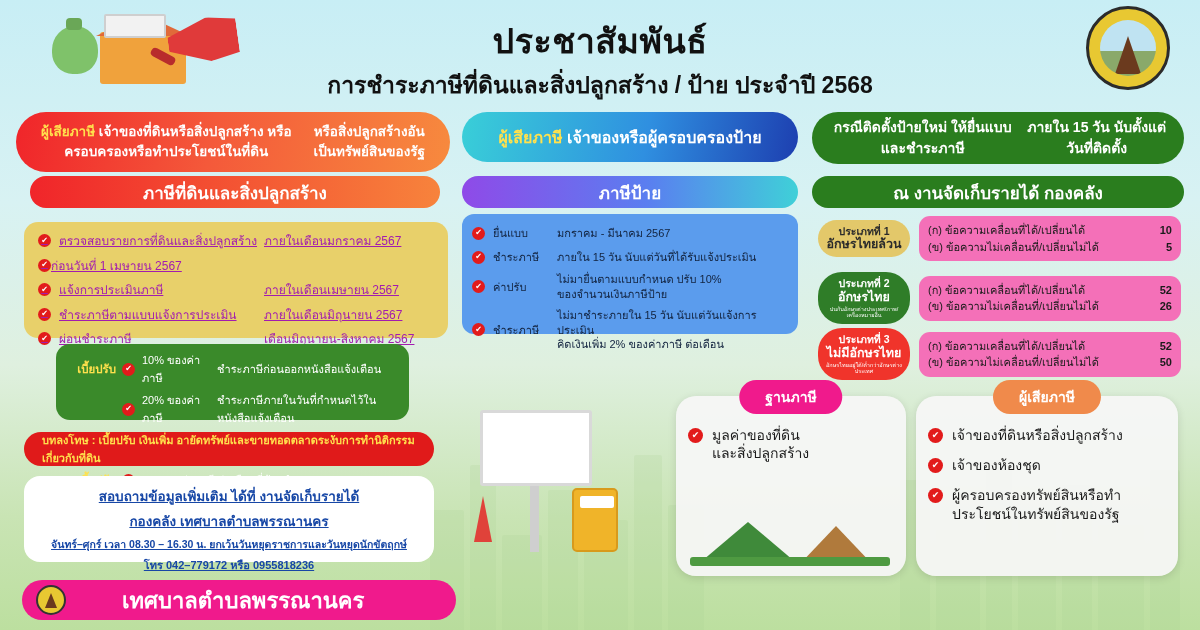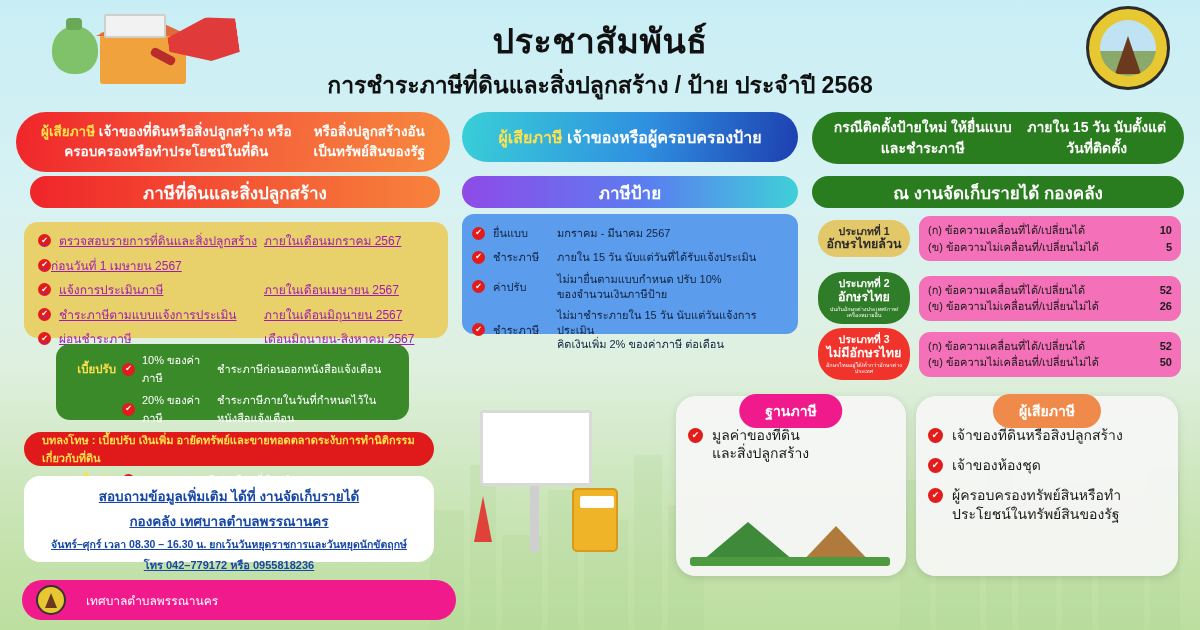--- a/index.html
+++ b/index.html
@@ -112,21 +112,21 @@
   #rate-1 .rate-cat{background:#e3c86a; color:#2b2b2b;}
   #rate-2{ left:818px; top:272px;}
   #rate-2 .rate-cat{background:#2f7d28;}
   #rate-3{ left:818px; top:328px;}
   #rate-3 .rate-cat{background:#f0342b;}
 
   
   .bcard{ position:absolute; background:rgba(246,246,246,.93); border-radius:20px;
     box-shadow:0 2px 8px rgba(0,0,0,.12); }
   .bcard-title{ position:absolute; top:-16px; left:50%; transform:translateX(-50%);
-    border-radius:18px; color:#fff; font-weight:bold; font-size:14px; padding:6px 26px; white-space:nowrap;margin-top:14px;}
+    border-radius:18px; color:#fff; font-weight:bold; font-size:14px; padding:6px 26px; white-space:nowrap;}
   #card-base{ left:676px; top:396px; width:230px; height:180px;}
   #card-base .bcard-title{ background:#f01a8c;}
   #card-payer{ left:916px; top:396px; width:262px; height:180px;}
   #card-payer .bcard-title{ background:#f08a4b;}
   .bc-row{ display:flex; align-items:flex-start; font-size:14px; color:#1b1b1b; margin-bottom:12px; line-height:1.3;}
   .bc-row .chk{ width:15px;height:15px;font-size:9px;margin-top:2px;}
   .bc-row .txt{ padding-left:9px;}
   .bcard-body{ padding:30px 14px 0 12px;}
 
   
@@ -143,21 +143,21 @@
   .calc{position:absolute;left:92px;top:78px;width:46px;height:64px;background:#f0b429;border-radius:5px;border:2px solid #d89a1c;}
   .calc i{position:absolute;left:6px;top:6px;width:34px;height:12px;background:#fff;border-radius:2px;}
 
   
   #footer-bar{ position:absolute; left:22px; bottom:10px; width:434px; height:40px;
     background:#f01a8c; border-radius:24px; display:flex; align-items:center; padding-left:14px;}
   #footer-bar .fseal{ width:30px;height:30px;border-radius:50%;background:#e8c832;border:2px solid #333;
     display:flex;align-items:center;justify-content:center;}
   #footer-bar .fseal span{ display:block;width:0;height:0;border-left:6px solid transparent;
     border-right:6px solid transparent;border-bottom:15px solid #6b3a1e;}
-  #footer-bar .ftext{ color:#fff; font-size:12px; font-weight:normal; padding-left:20px;}
+  #footer-bar .ftext{ color:#fff; font-size:22px; font-weight:bold; padding-left:20px;margin-left:36px;}
 </style>
 </head>
 <body>
 
 <div class="skyline">
   <div class="sky-b" style="left:430px;width:34px;height:120px"></div>
   <div class="sky-b" style="left:470px;width:26px;height:165px"></div>
   <div class="sky-b" style="left:502px;width:40px;height:95px"></div>
   <div class="sky-b" style="left:548px;width:30px;height:140px"></div>
   <div class="sky-b" style="left:584px;width:44px;height:110px"></div>

